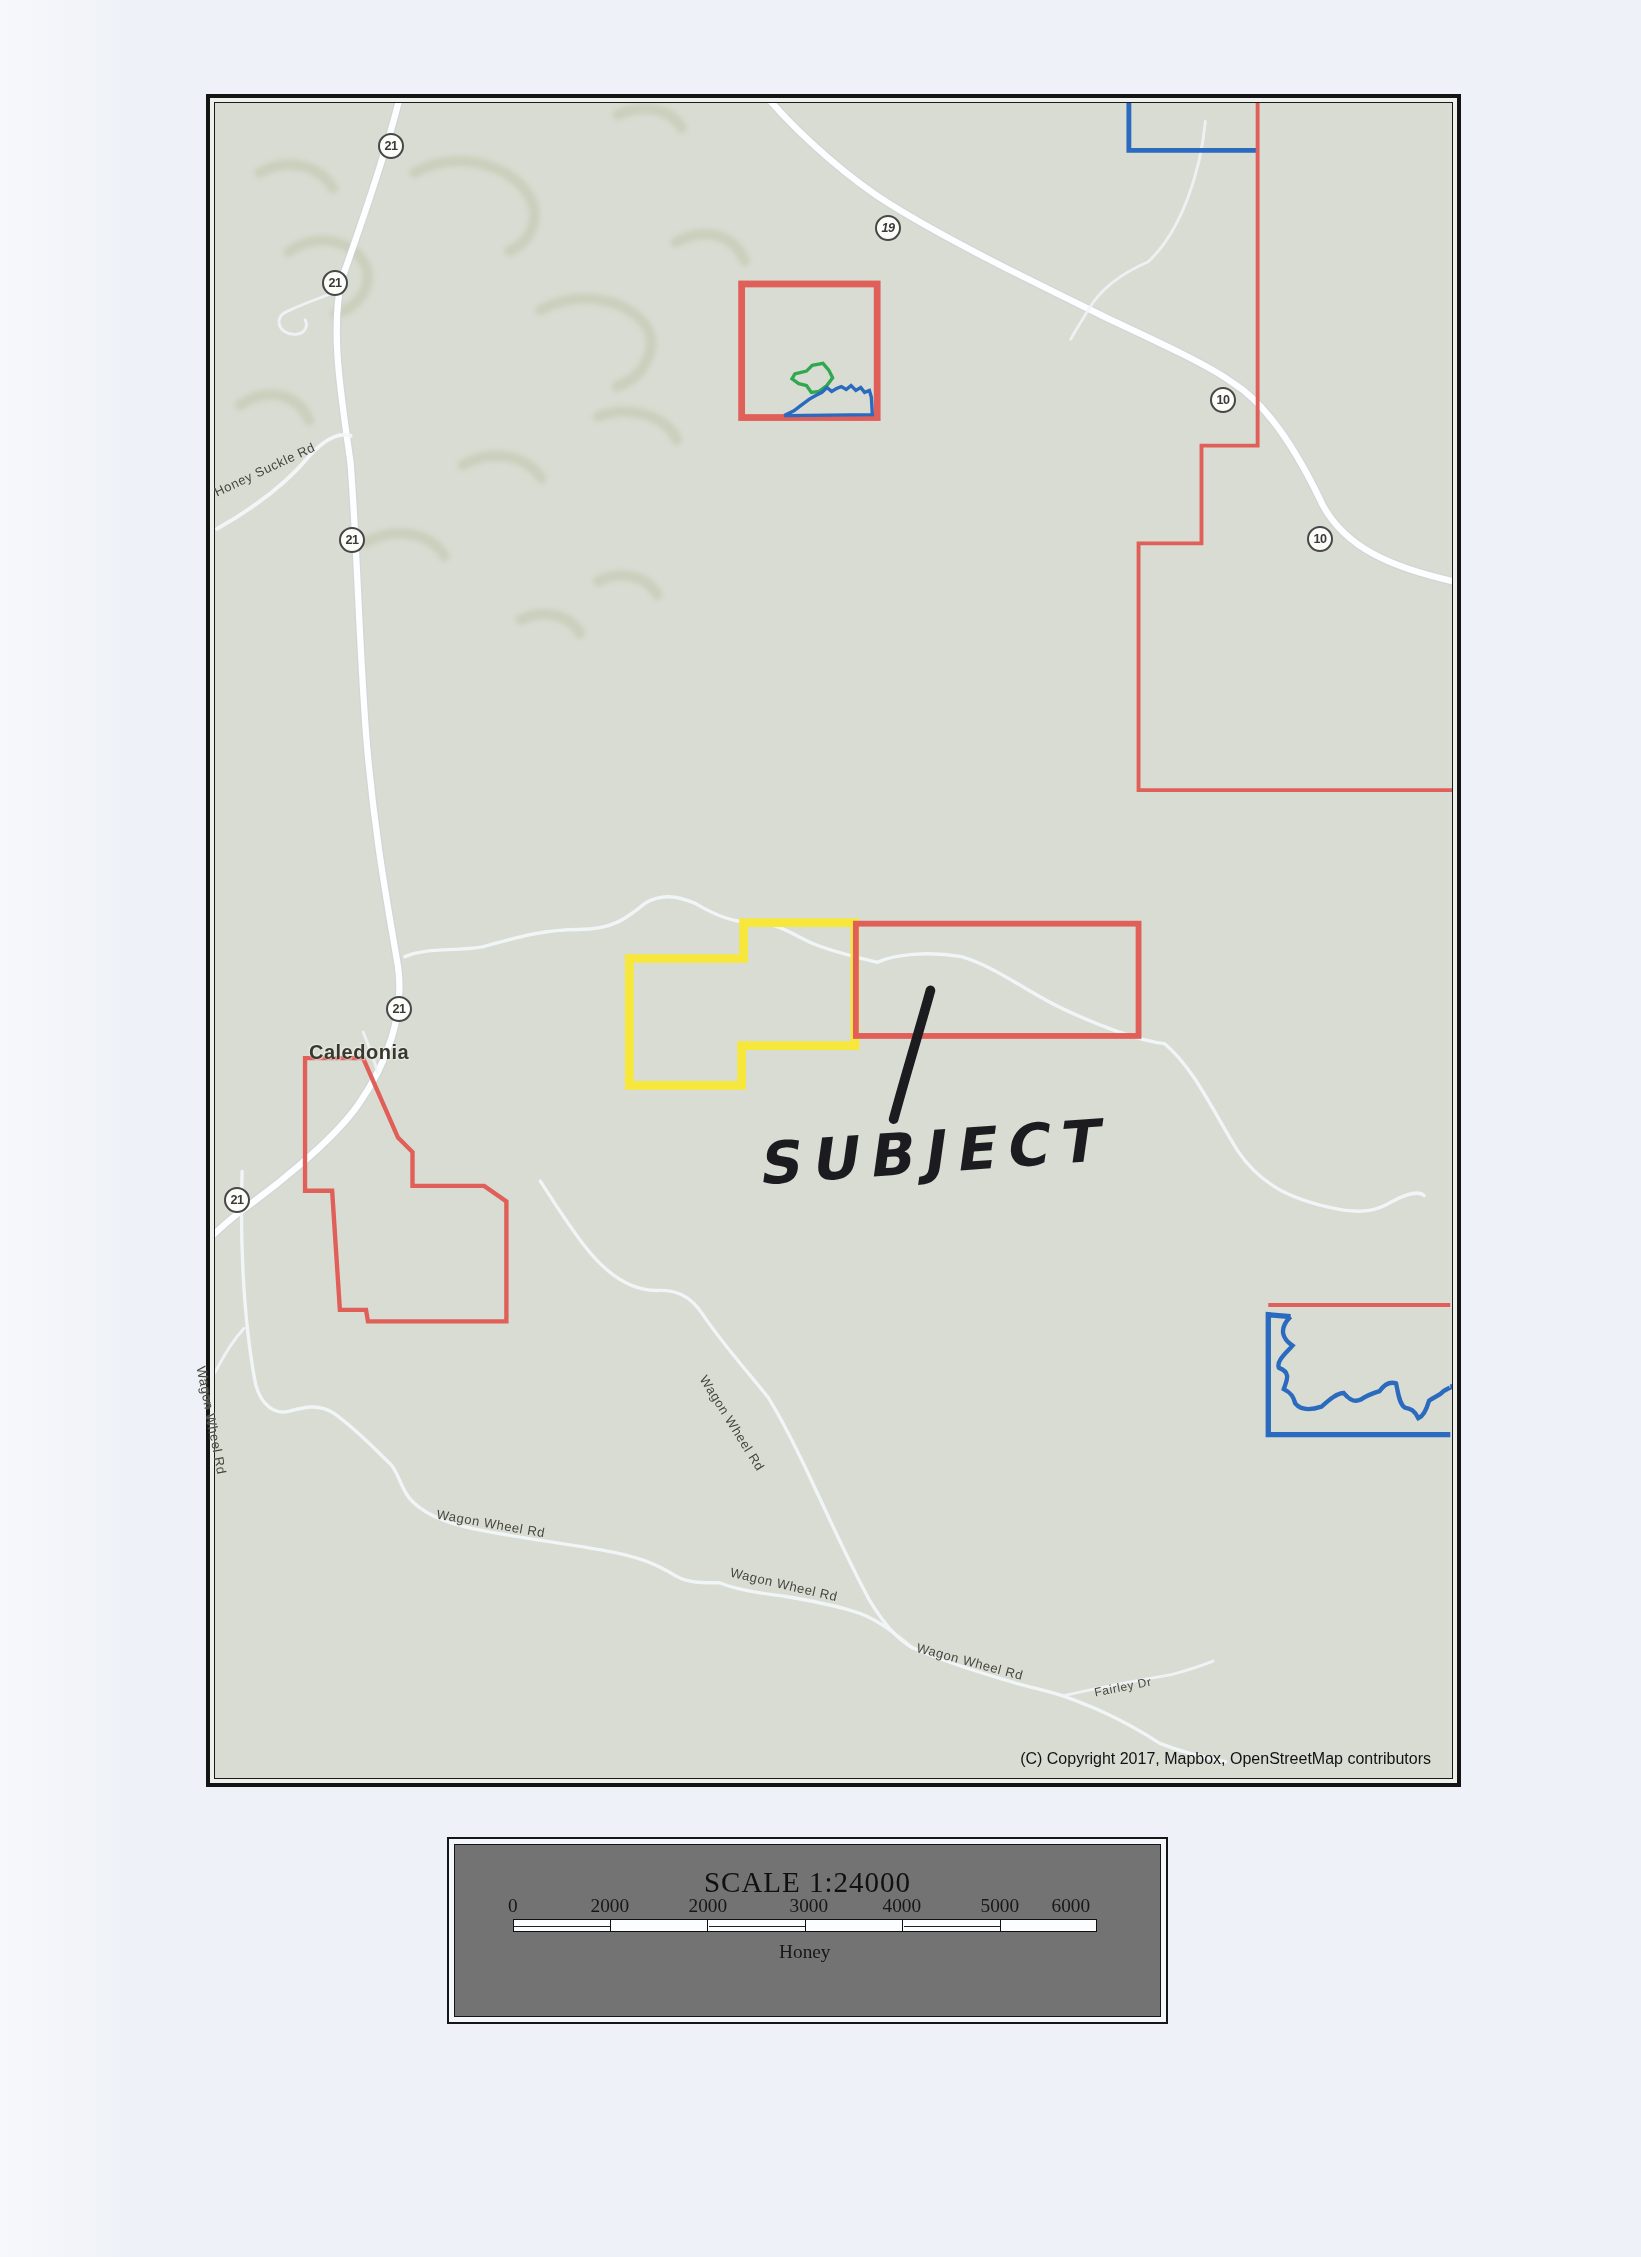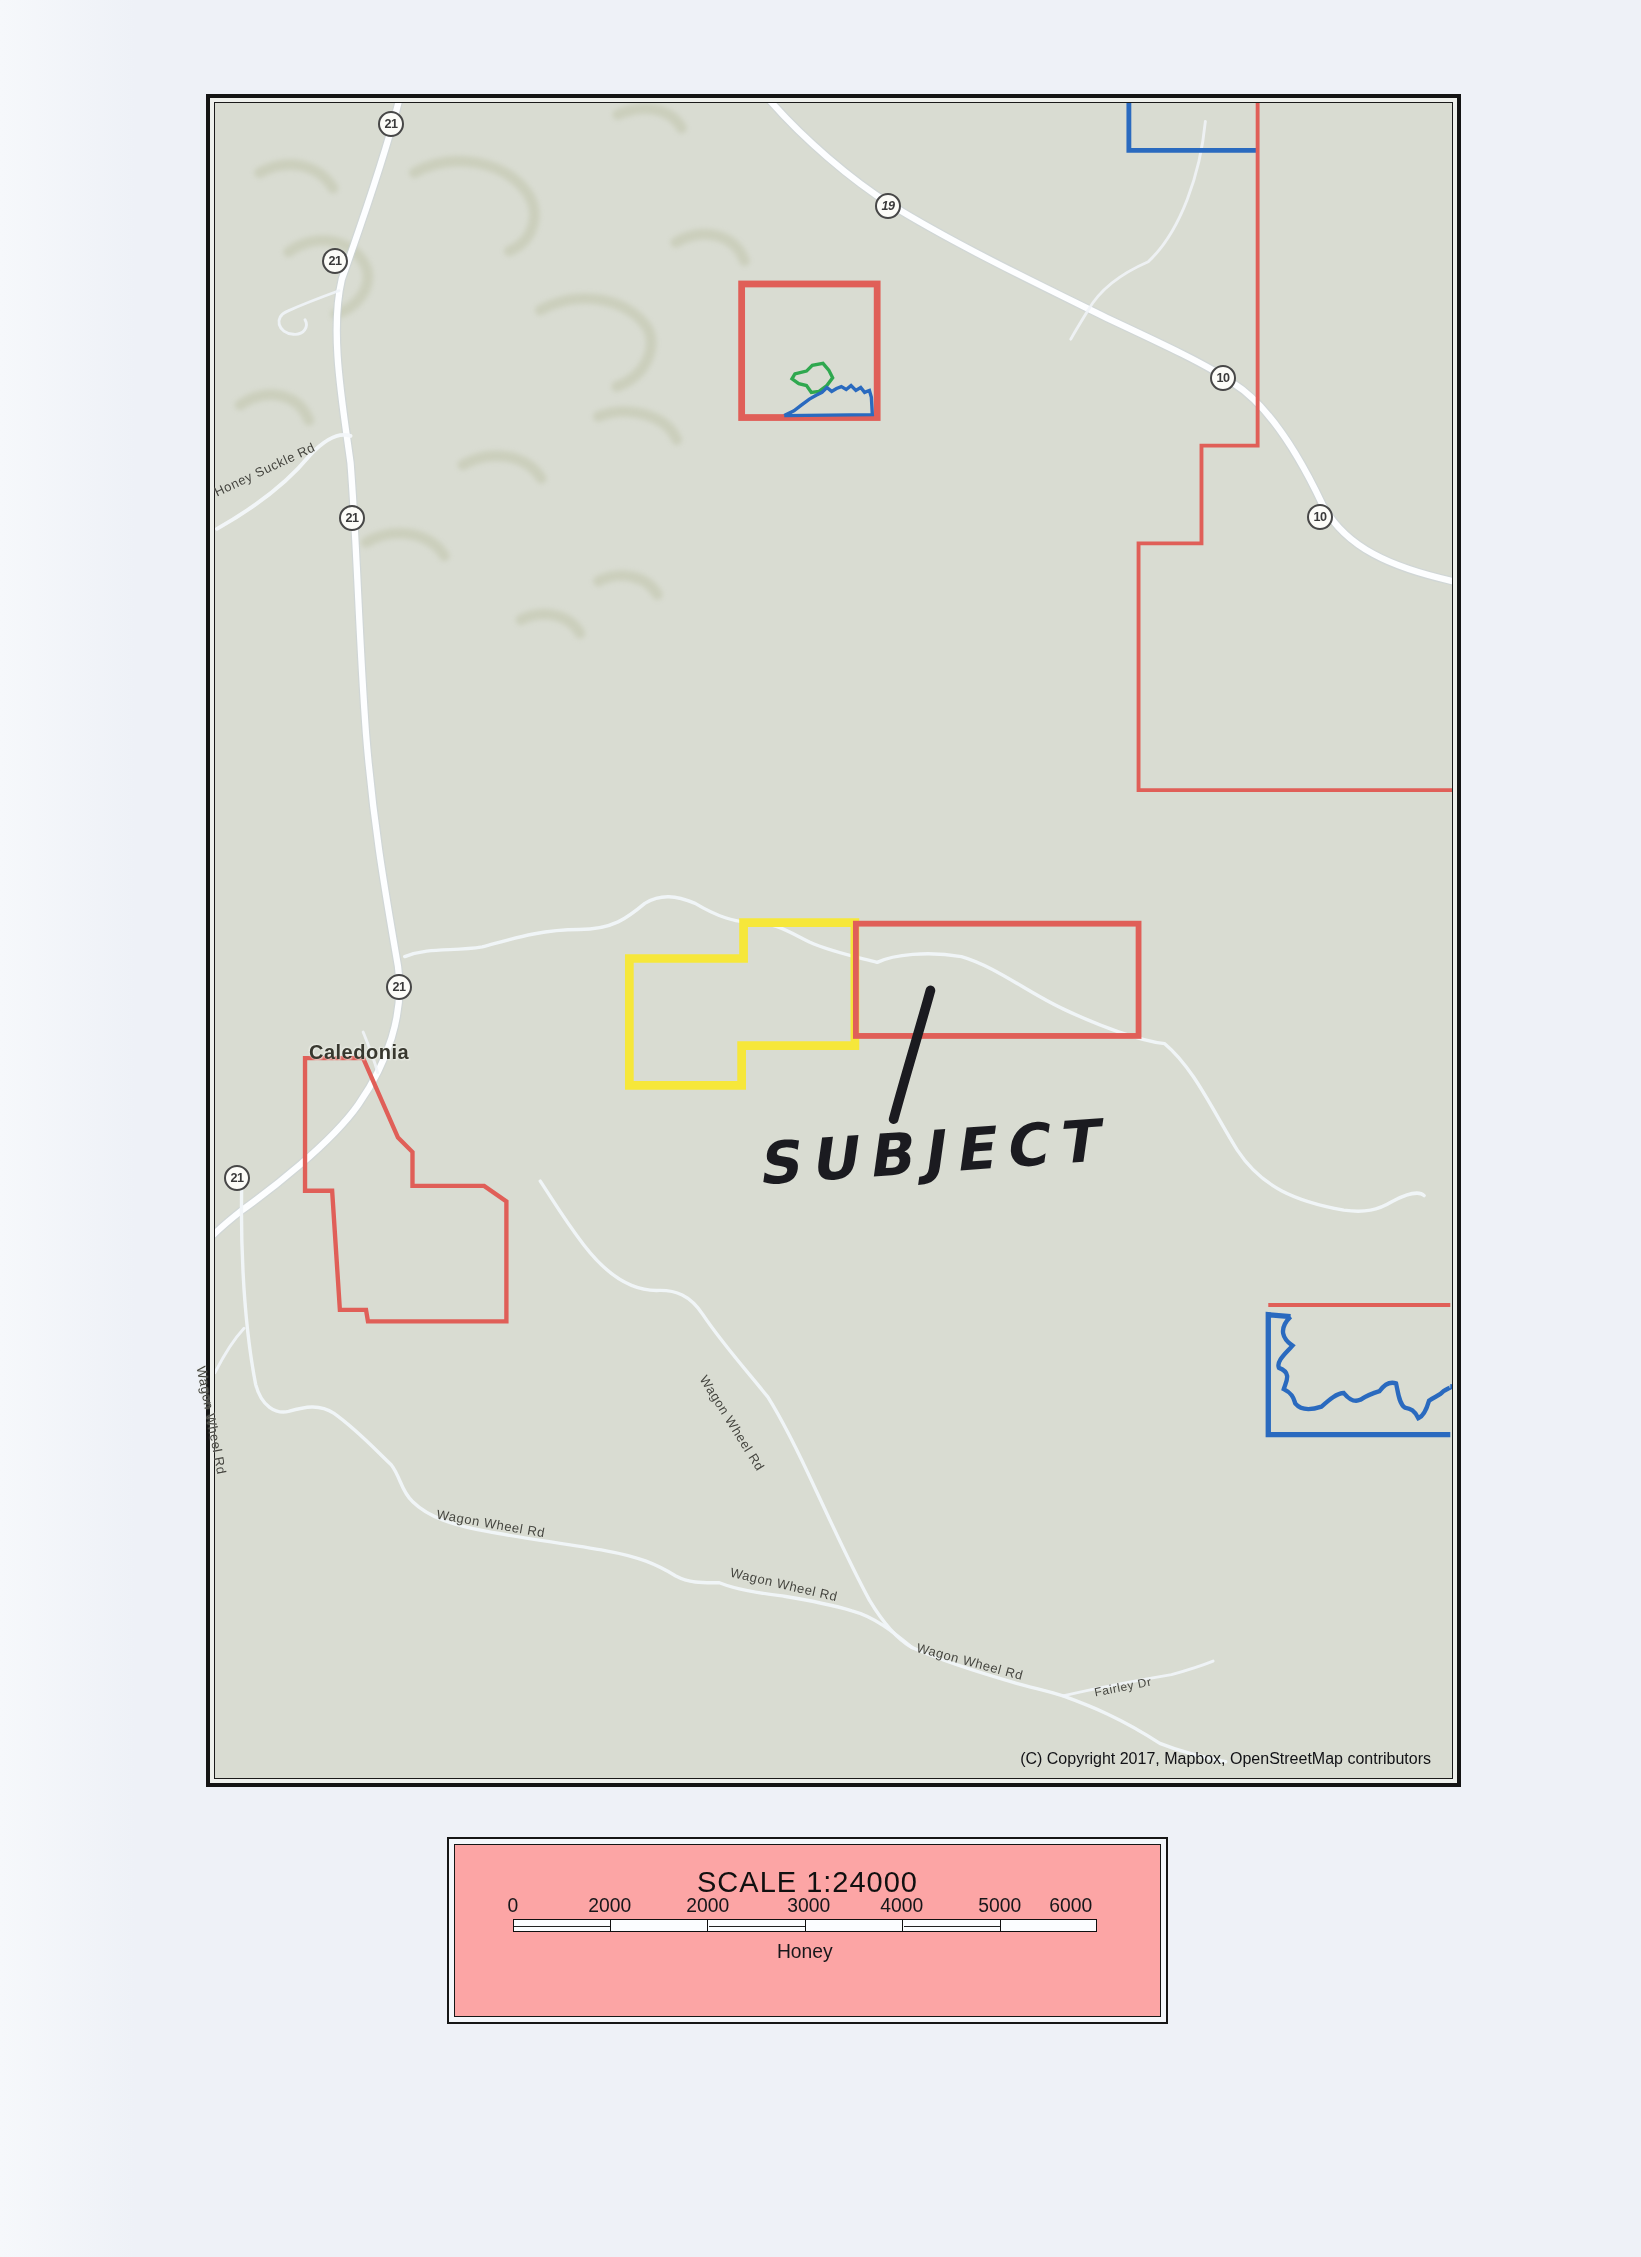--- a/index.html
+++ b/index.html
@@ -15,21 +15,21 @@
   .map-inner {
     position:relative; width:100%; height:100%;
     box-sizing:border-box; border:1.9px solid #1a1a1a; background:#d9dcd2; overflow:hidden;
   }
   .map-inner svg { position:absolute; left:0; top:0; width:100%; height:100%; }
   .route-marker {
     position:absolute; width:26px; height:26px; box-sizing:border-box;
     border:2.4px solid #474747; border-radius:50%; background:#fcfcf8;
     color:#3a3a3a; font-size:12.6px; font-weight:bold;
     display:flex; align-items:center; justify-content:center;
-    transform:translate(-50%,-50%); letter-spacing:-0.5px;
+    transform:translate(-50%,-50%); letter-spacing:-0.5px;margin-top:22px;
   }
   .road-label {
     position:absolute; font-size:13px; color:#45453f; white-space:nowrap;
     transform-origin:center center; letter-spacing:0.6px;
     text-shadow:0 0 1.9px rgba(230,233,224,0.9);
   }
   .town-label {
     position:absolute; font-size:20px; font-weight:bold; color:#38382f; white-space:nowrap;
     text-shadow:1px 1px 1.9px rgba(240,242,235,.9), -1px -1px 1.9px rgba(240,242,235,.9);
     letter-spacing:0.5px;
@@ -43,21 +43,21 @@
   .copyright {
     position:absolute; right:210px; top:1750px;
     font-size:16px; color:#121216; white-space:nowrap;
   }
   .scale-panel {
     position:absolute; left:447px; top:1837px; width:721px; height:187px;
     box-sizing:border-box; border:2.9px solid #161616; padding:4.8px; background:#f4f7fb;
   }
   .scale-panel-inner {
     position:relative; width:100%; height:100%; box-sizing:border-box;
-    border:1.9px solid #161616; background:#fca5a5;
+    border:1.9px solid #161616; background:#737373;font-family:Liberation Serif, serif;
   }
   .scale-title {
     position:absolute; left:0; right:0; top:21px; text-align:center;
     font-size:29px; color:#101010; letter-spacing:1px;
   }
   .scale-bar {
     position:absolute; left:58px; top:74px; width:584px; height:13.5px;
     box-sizing:border-box; border:1.9px solid #101010; background:#fbfdff;
   }
   .scale-seg-mid { position:absolute; top:50%; height:0; border-top:1.9px solid #222; }

